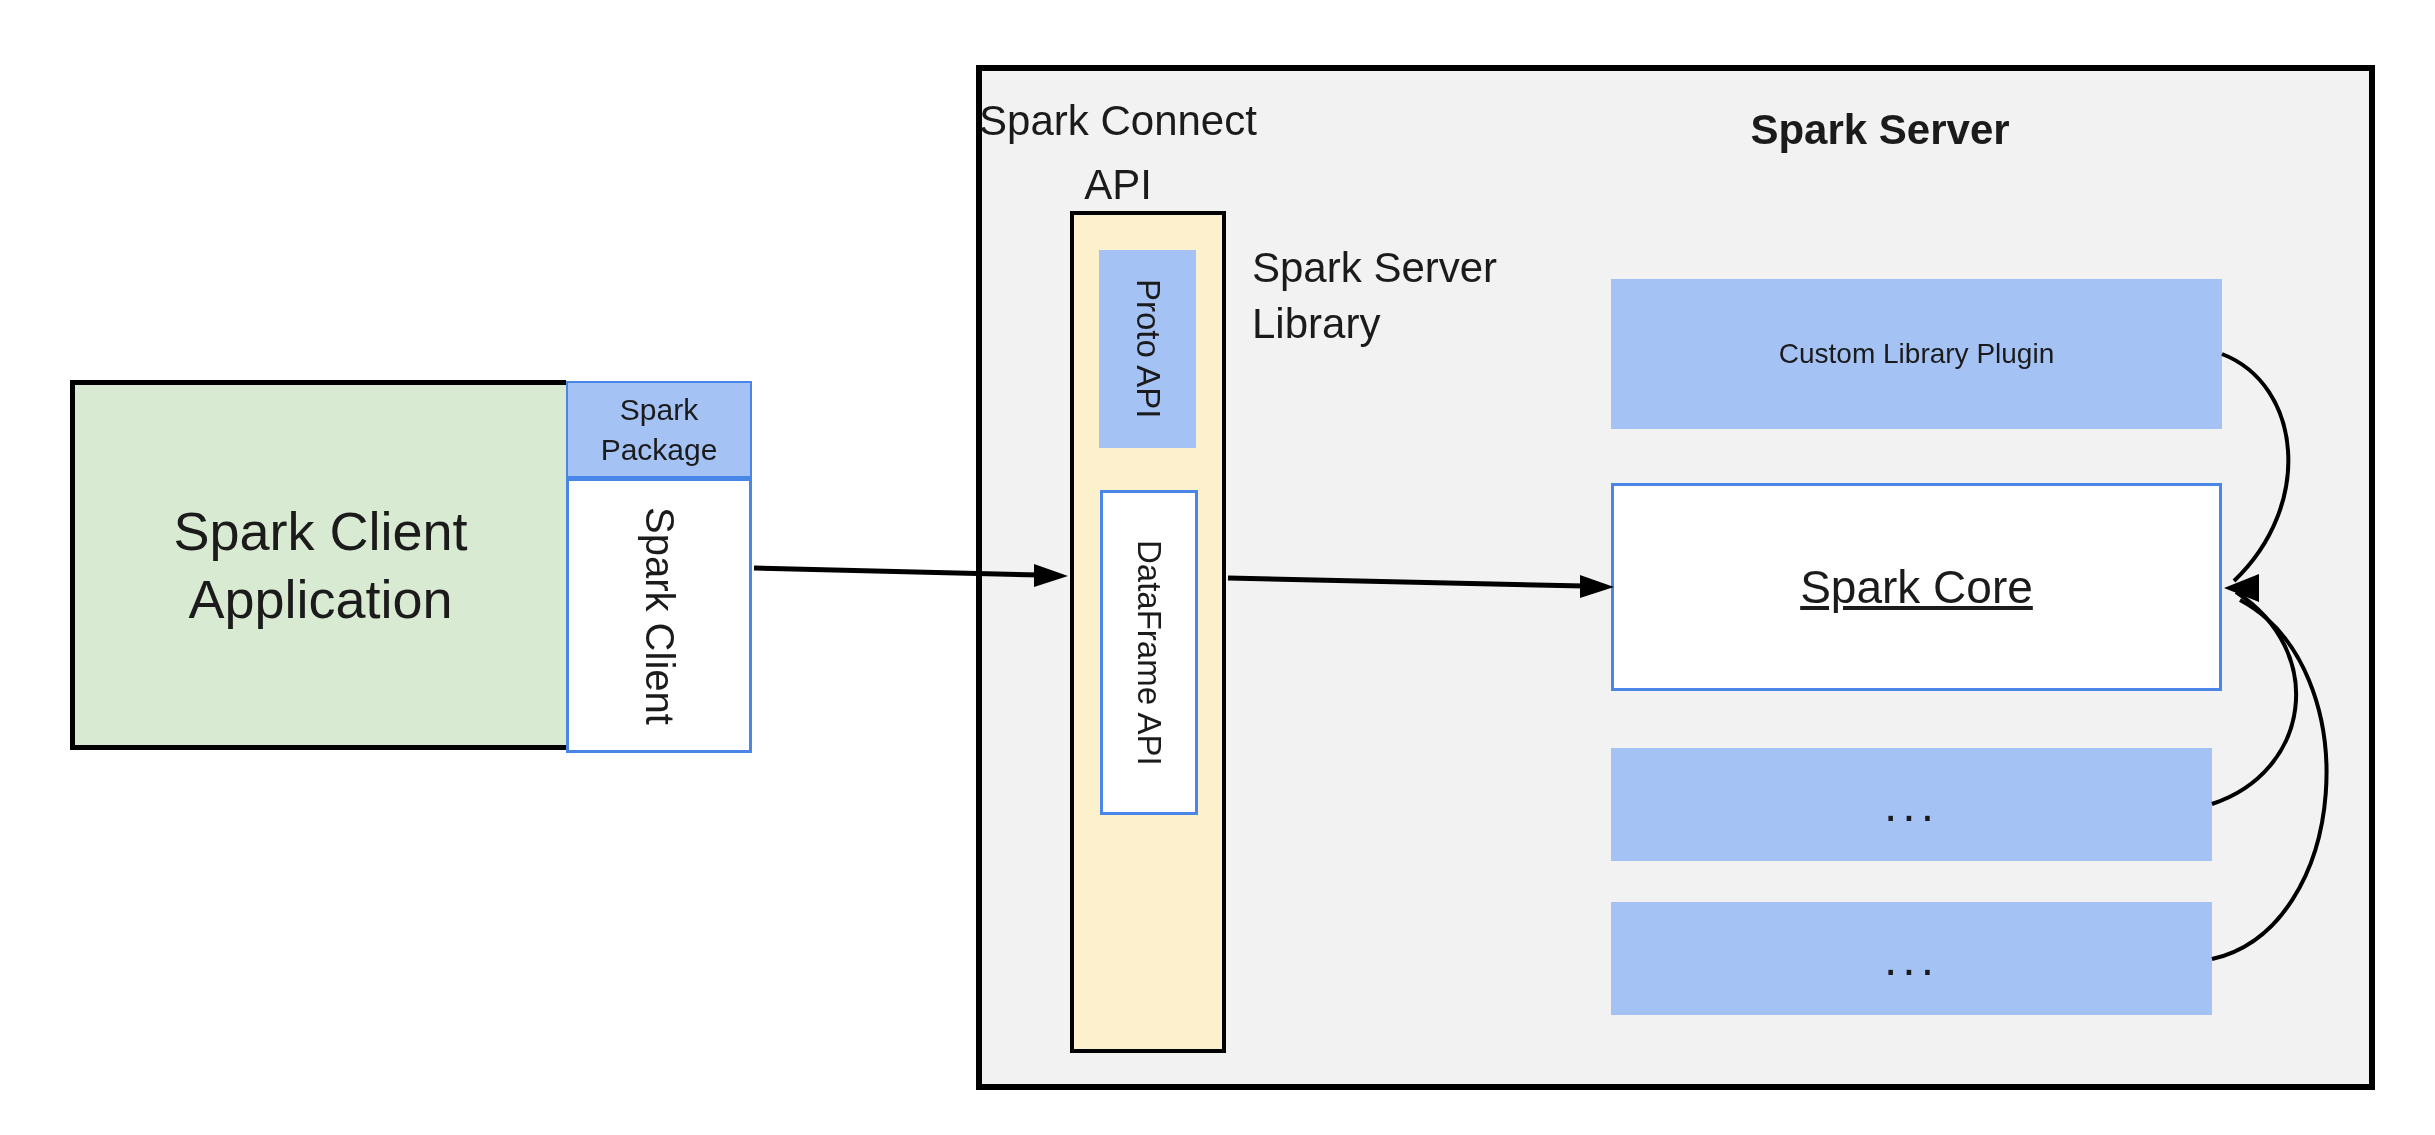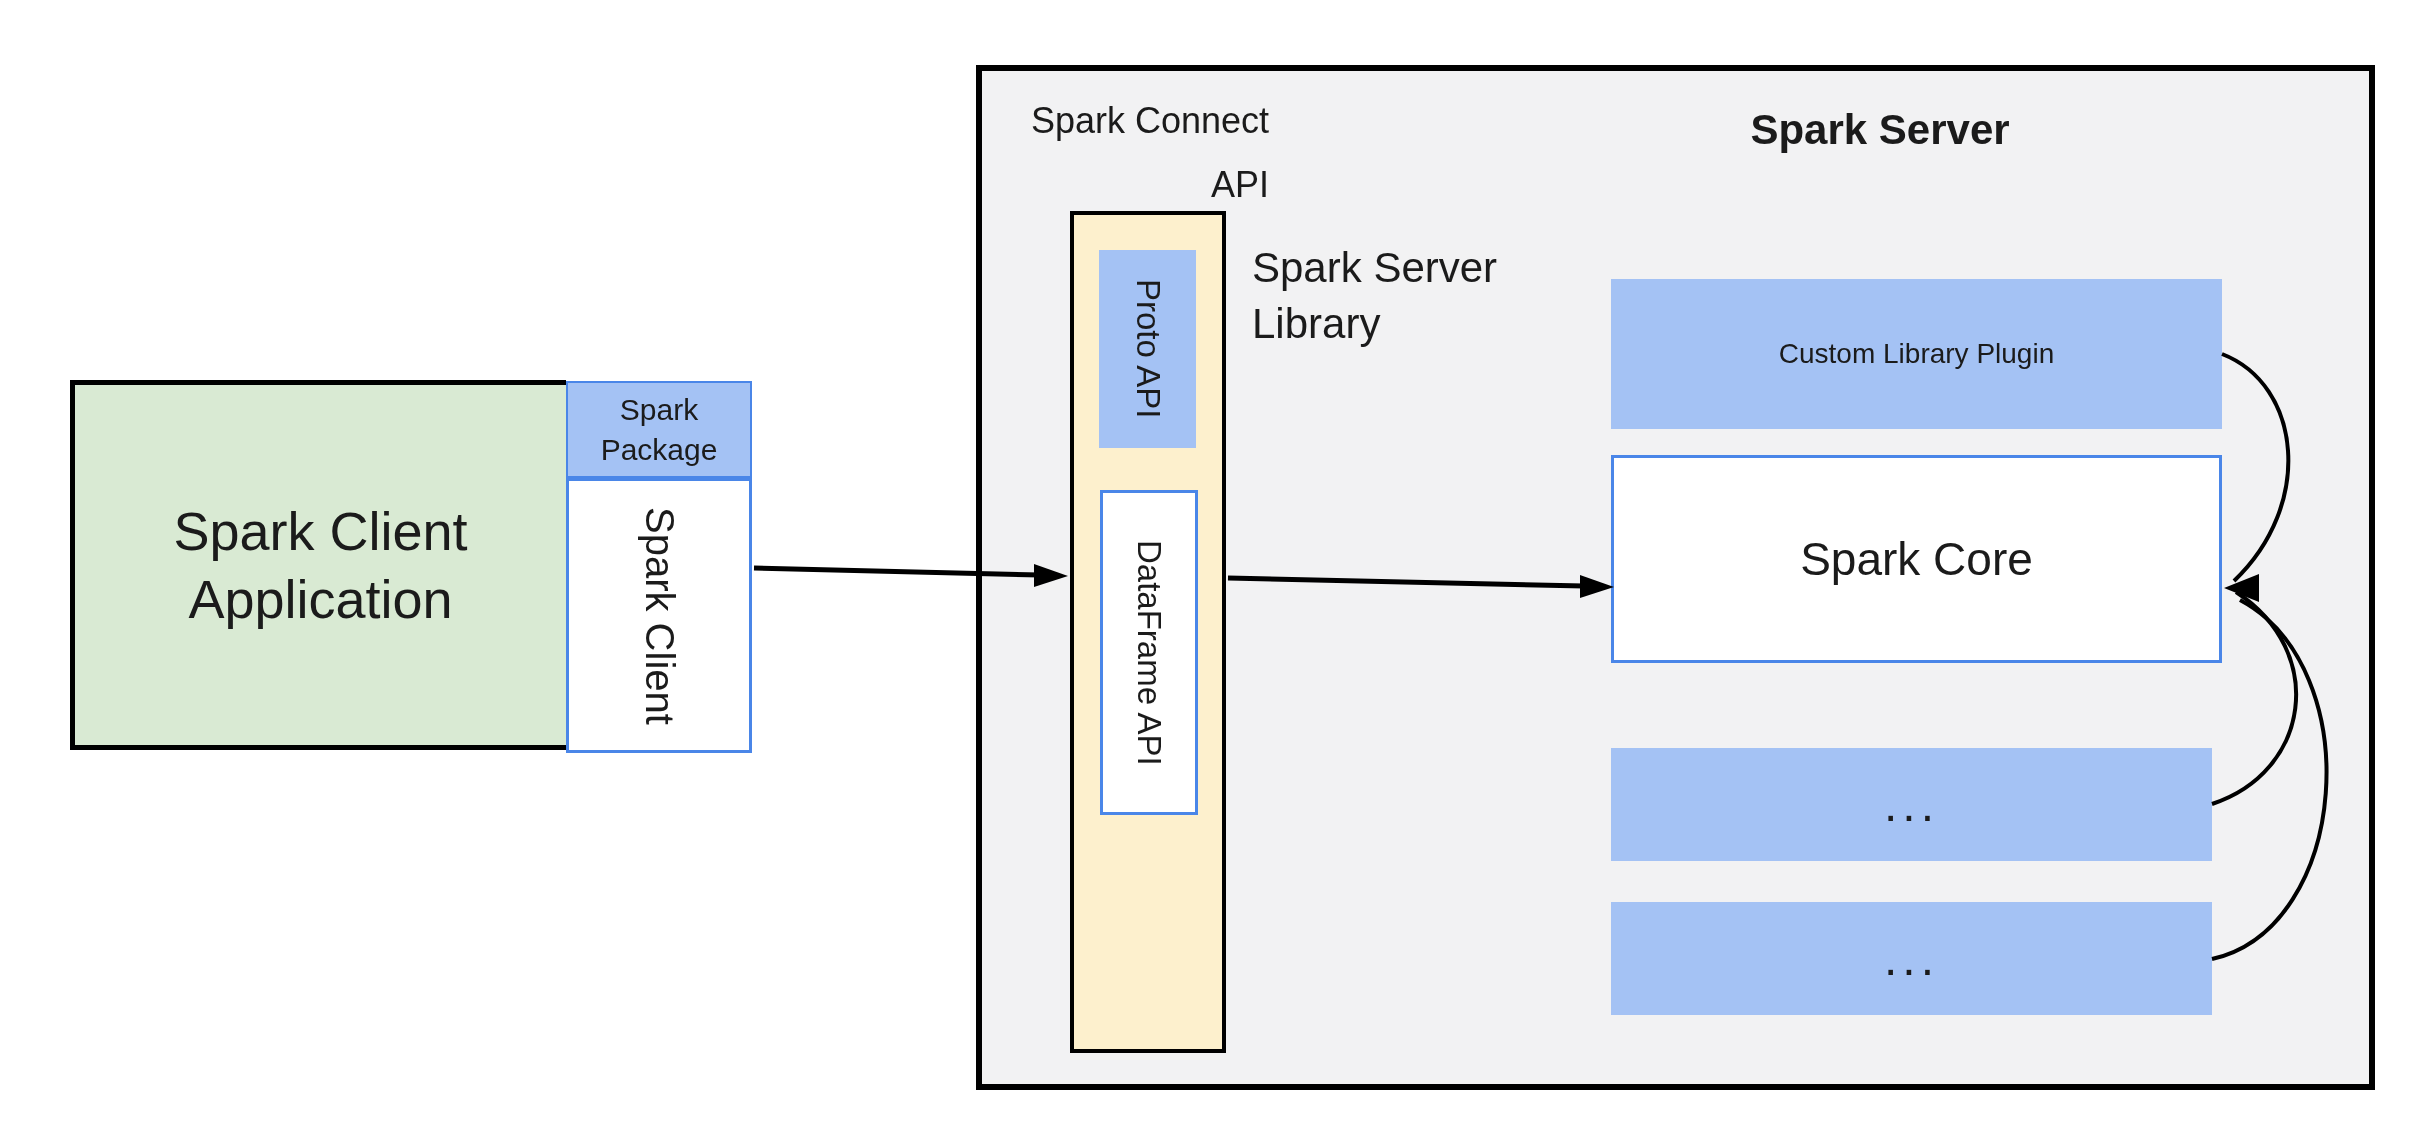--- a/index.html
+++ b/index.html
@@ -33,22 +33,22 @@
     font-size:40px;
   }
   .vtext{writing-mode:vertical-rl; text-orientation:mixed;}
 
   
   .server-container{
     left:976px; top:65px; width:1399px; height:1025px;
     background:var(--gray); border:6px solid var(--line);
   }
   .connect-title{
-    left:940px; top:88px; width:420px; height:130px;
-    font-size:36px; line-height:64px;text-align:right;
+    left:908px; top:88px; width:420px; height:130px;
+    font-size:42px; line-height:64px;
   }
   .server-title{
     left:1580px; top:100px; width:600px; height:60px;
     font-size:42px; font-weight:bold;
   }
   .yellow-box{
     left:1070px; top:211px; width:156px; height:842px;
     background:var(--yellow); border:4px solid var(--line);
   }
   .proto-api{
@@ -62,22 +62,22 @@
   .library-label{
     left:1252px; top:240px; width:330px; height:120px;
     font-size:42px; line-height:56px; display:flex; align-items:flex-start;
     justify-content:flex-start; text-align:left;
   }
   .custom-plugin{
     left:1611px; top:279px; width:611px; height:150px;
     background:var(--blue); font-size:28px;
   }
   .spark-core{
-    left:1611px; top:455px; width:611px; height:208px;
-    background:#ffffff; border:3px solid var(--blueBorder); font-size:46px;
+    left:1611px; top:483px; width:611px; height:208px;
+    background:#ffffff; border:3px solid var(--blueBorder); font-size:46px;text-decoration:underline;
   }
   .dots-box{ background:var(--blue); font-size:48px; letter-spacing:5px;}
   .dots-1{ left:1611px; top:748px; width:601px; height:113px;}
   .dots-2{ left:1611px; top:902px; width:601px; height:113px;}
 
   #connectors{left:0; top:0; pointer-events:none;}
 </style>
 </head>
 <body>
 

